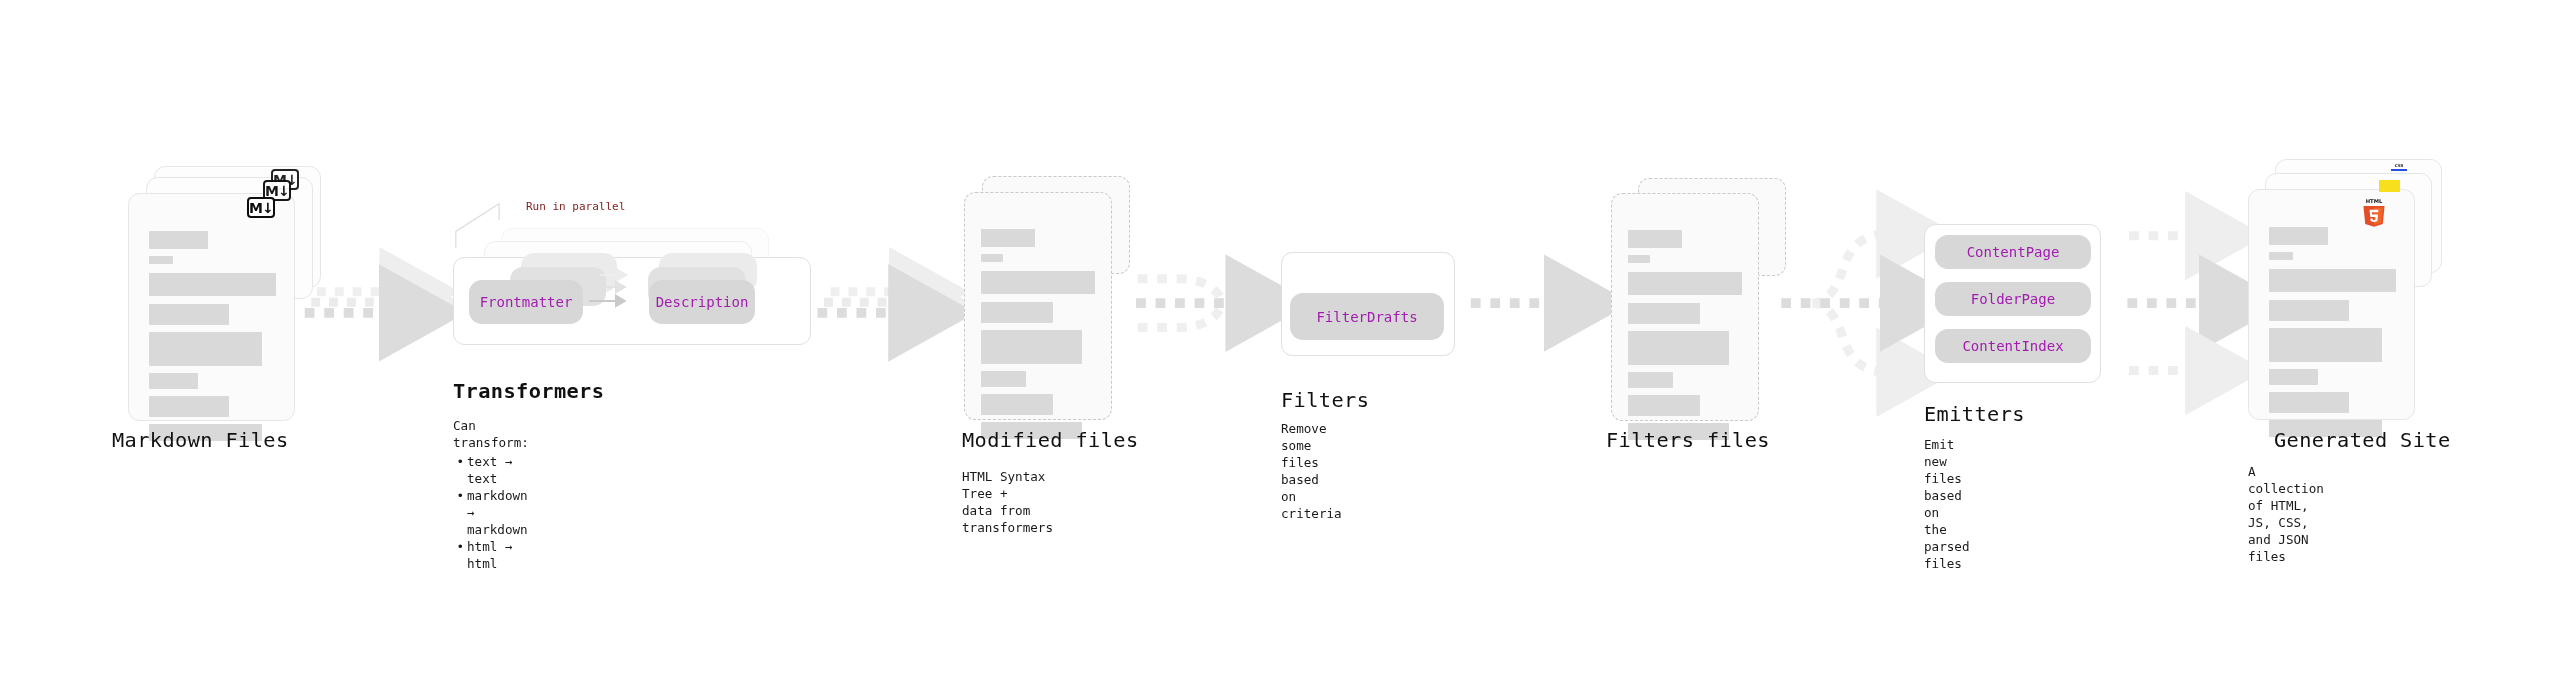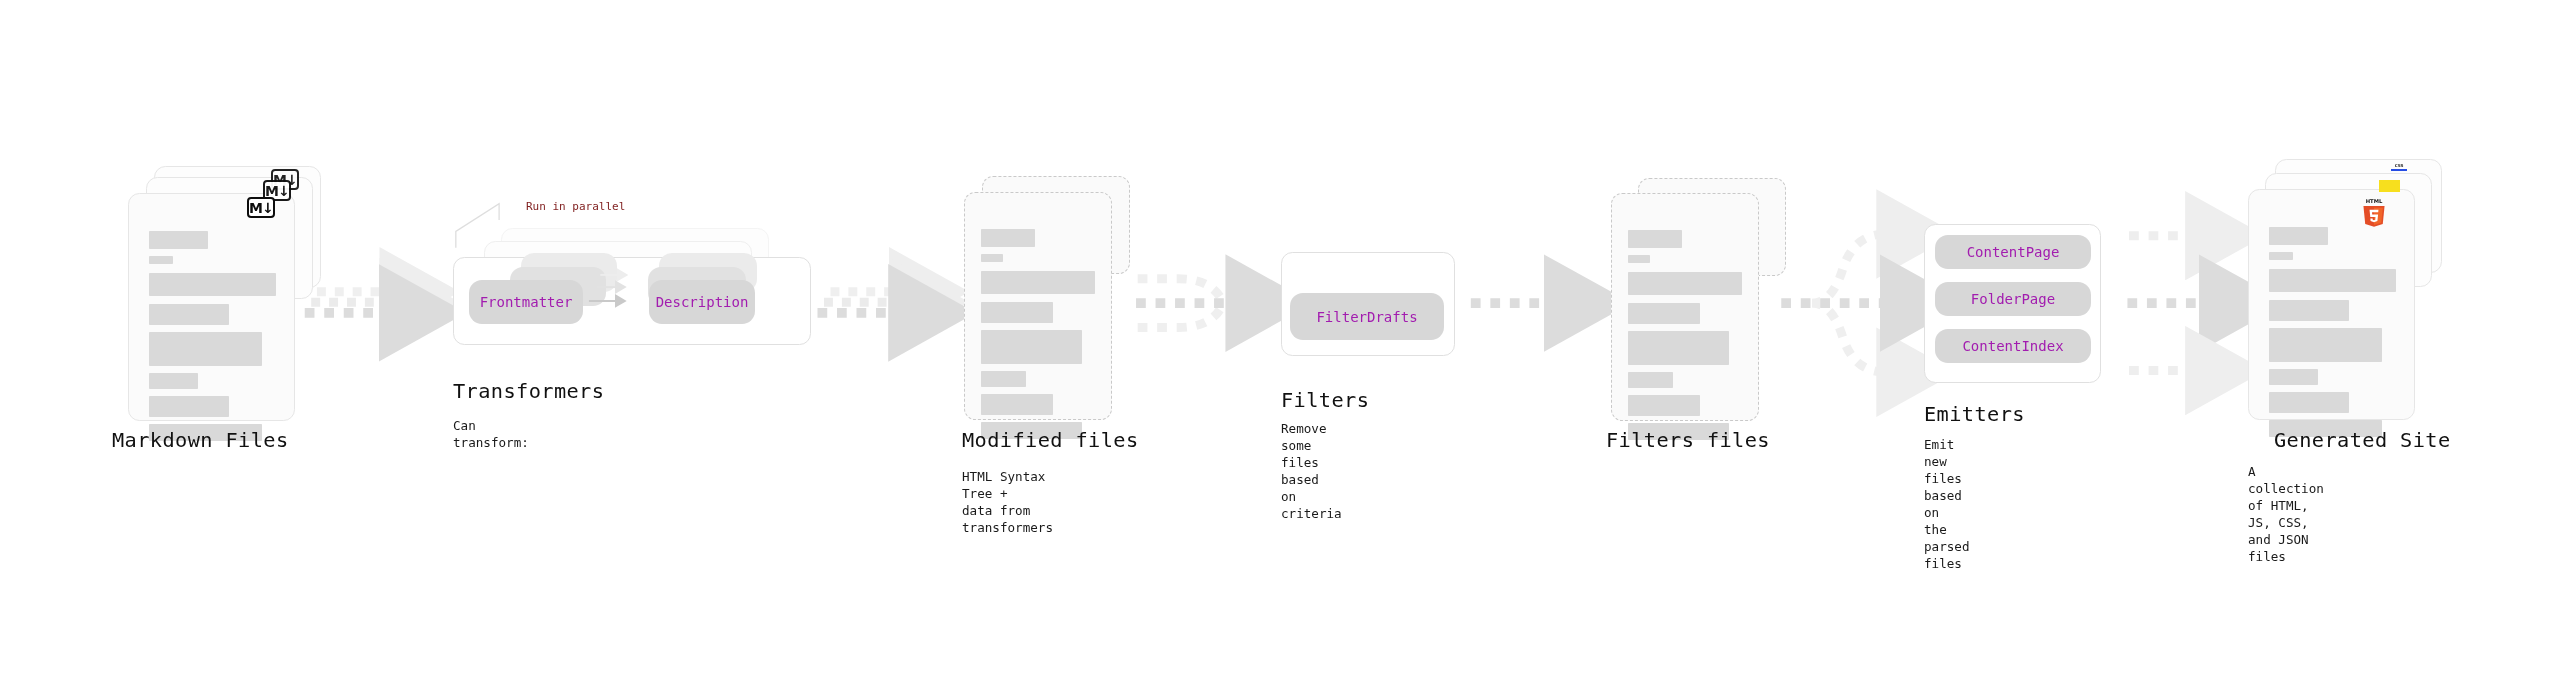--- a/index.html
+++ b/index.html
@@ -183,24 +183,29 @@
       </marker>
     </defs>
     <path d="M4,6 L36,6" stroke="#ededed" stroke-width="2.4" marker-end="url(#tiny1)"></path>
     <path d="M0,21 L34,21" stroke="#e2e2e2" stroke-width="2.4" marker-end="url(#tiny2)"></path>
     <path d="M-10,38 L34,38" stroke="#c9c9c9" stroke-width="2.4" marker-end="url(#tiny3)"></path>
   </svg>
 
   <div class="chip" style="left:469px;top:280px;width:114px;height:44px;">Frontmatter</div>
   <div class="chip" style="left:649px;top:280px;width:106px;height:44px;">Description</div>
 
-  <div class="title" style="left:453px;top:379px;">Transformers</div>
+  <div class="title" style="left:453px;top:379px;font-weight:bold;">Transformers</div>
 
   <div class="bullets" style="left:453px;top:417px;">
     <div class="hdr">Can transform:</div>
+    <ul>
+      <li>text → text</li>
+      <li>markdown → markdown</li>
+      <li>html → html</li>
+    </ul>
   </div>
 </div>
 
 <div class="stage">
   <div class="docstack">
     <div class="doc dashed" style="left:982px;top:176px;width:148px;height:98px;"></div>
     <div class="doc dashed" style="left:964px;top:192px;width:148px;height:228px;">
       <div class="doclines" style="left:16.3px;top:36px;right:16.3px;">
         <div class="bar" style="width:47%;height:18px;"></div>
         <div class="bar" style="width:19%;height:7.3px;margin-bottom:9.8px;"></div>

